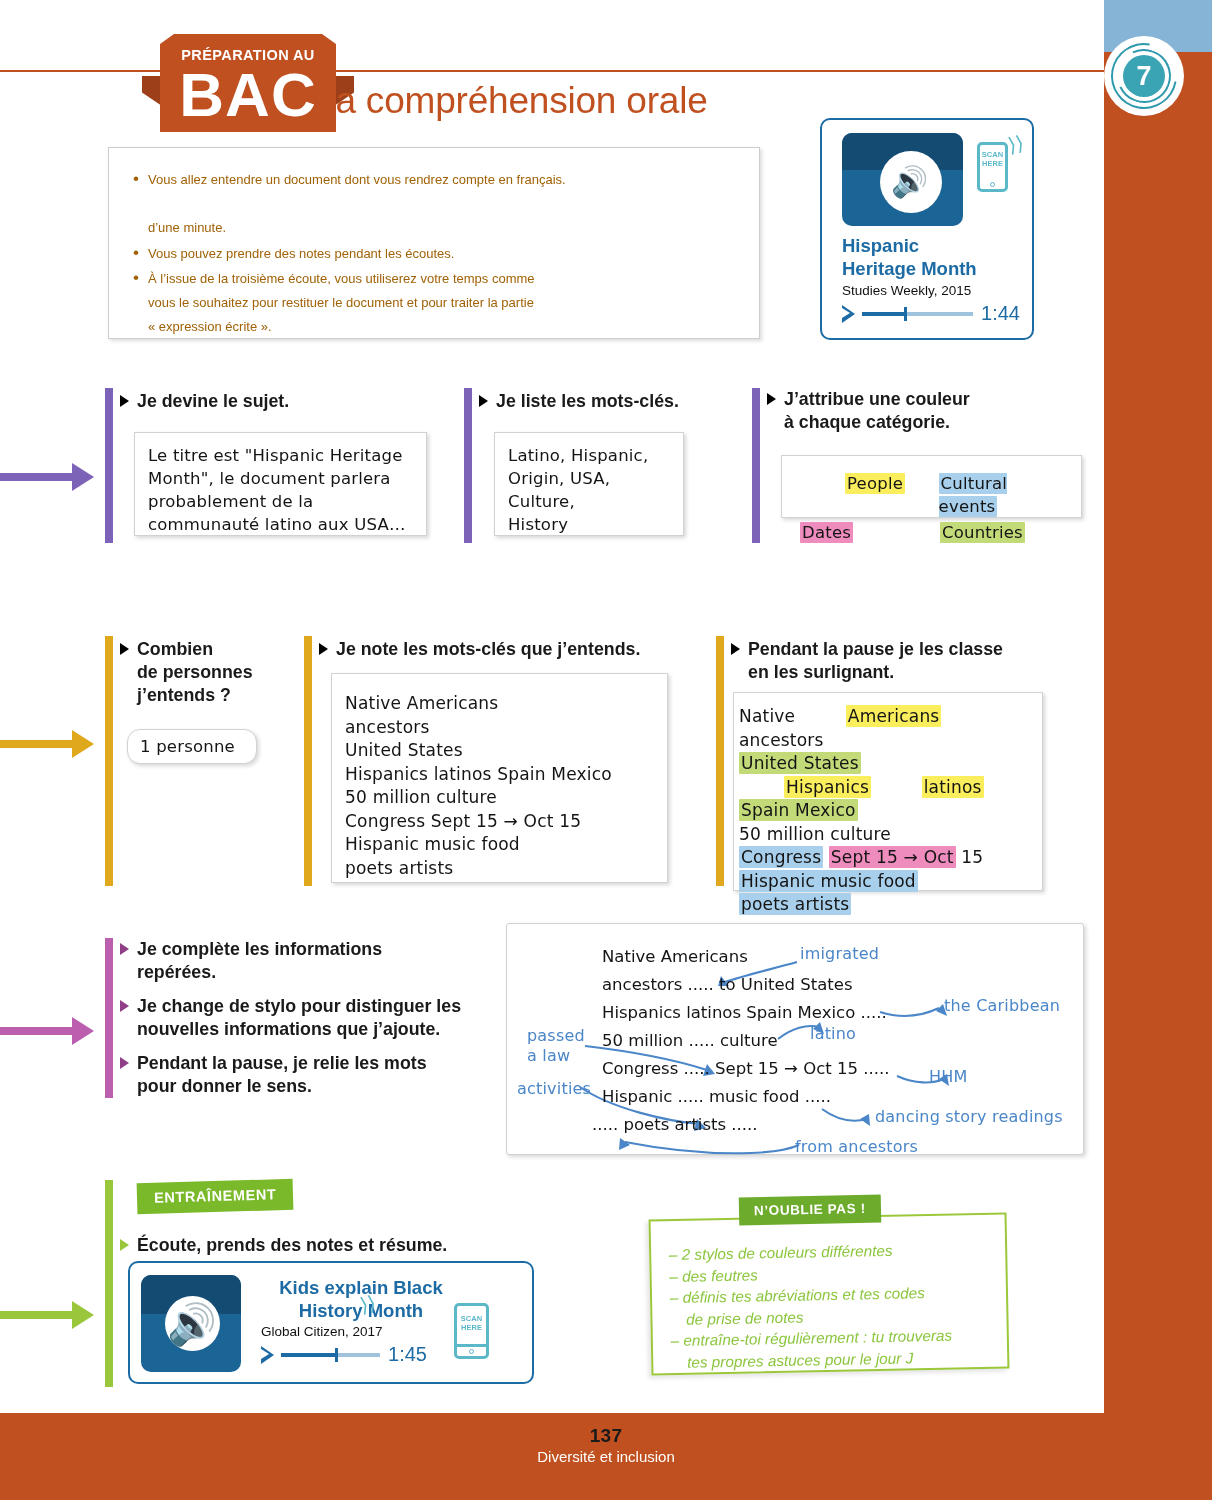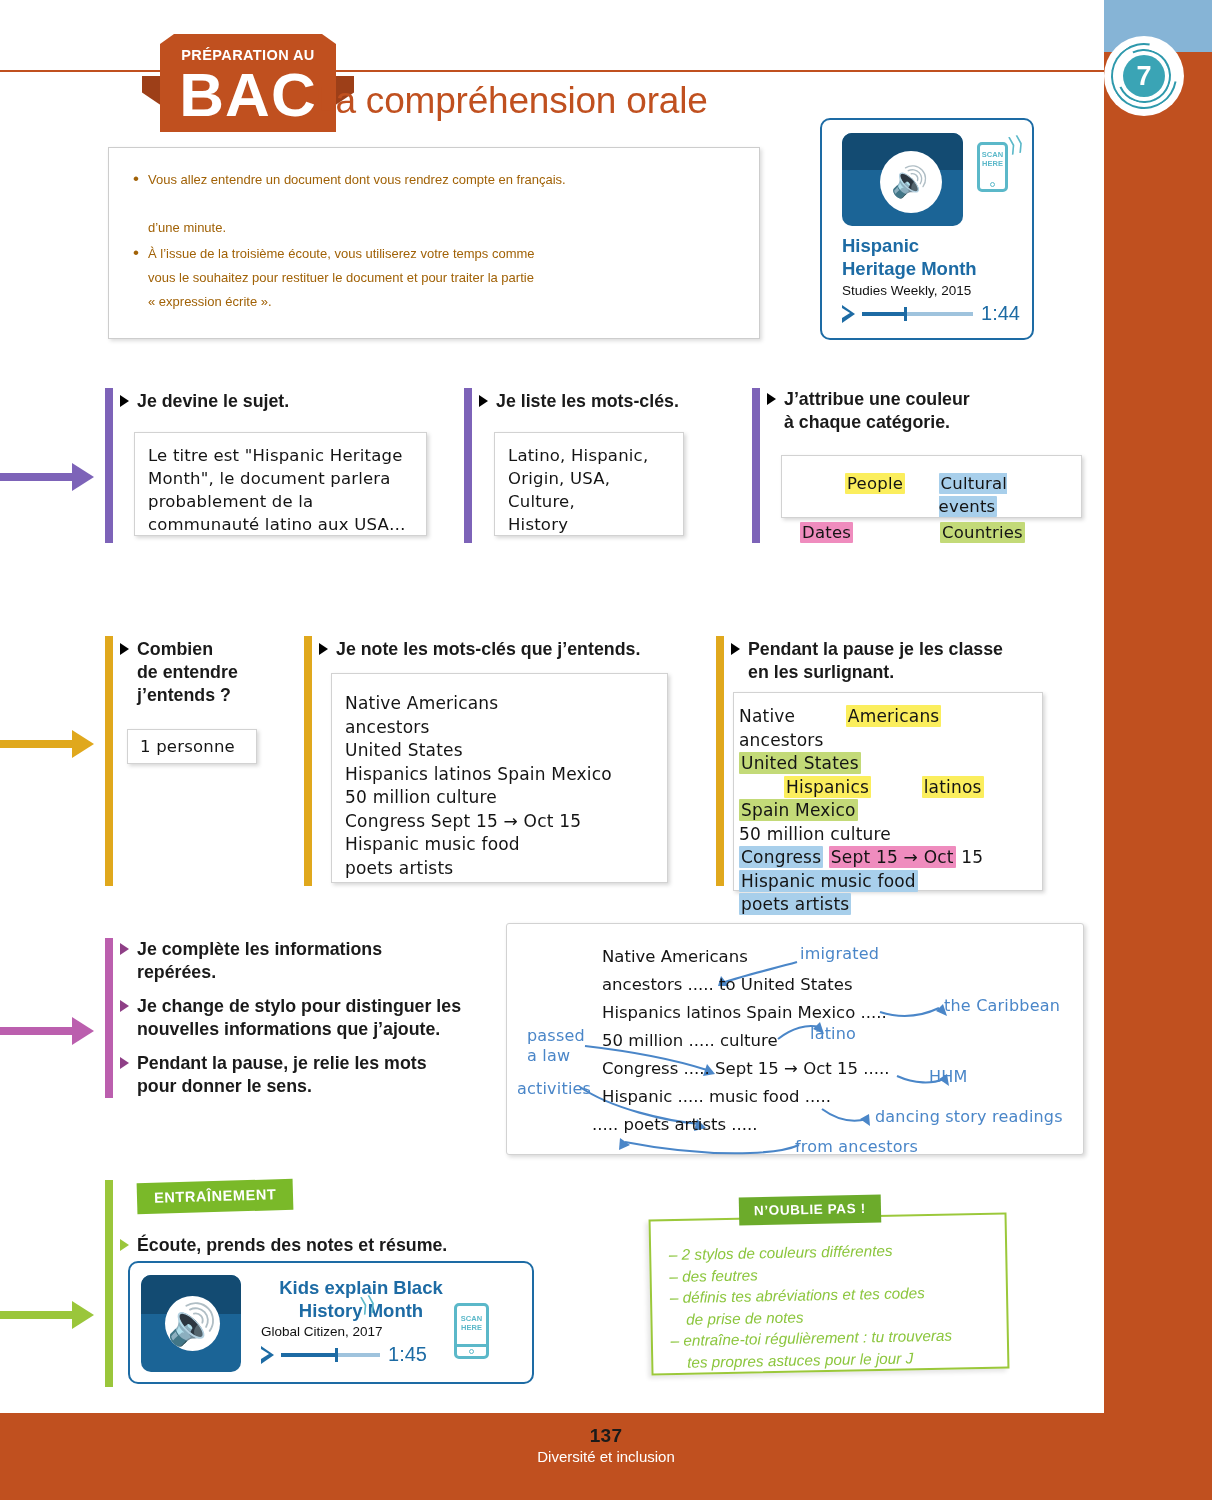--- a/index.html
+++ b/index.html
@@ -451,20 +451,23 @@
   <div class="bac">BAC</div>
 </div>
 <div class="page-title">La compréhension orale</div>
 
 <div class="instr-box">
   <ul>
     <li>
       <span>Vous allez entendre un document dont vous rendrez compte en français.</span><br>
       <br>
       <span>d’une minute.</span>
+    </li>
+    <li>
+      <span>Vous pouvez prendre des notes pendant les écoutes.</span>
     </li>
     <li>
       <span>À l’issue de la troisième écoute, vous utiliserez votre temps comme</span><br>
       <span>vous le souhaitez pour restituer le document et pour traiter la partie</span><br>
       <span>« expression écrite ».</span>
     </li>
   </ul>
 </div>
 
 <div class="audio-card" id="audio-top">
@@ -549,24 +552,24 @@
 
 <div class="hline" style="left:0; top:740px; width:80px; background:#e0a81d;"></div>
 <div class="arrowhead" style="left:72px; top:730px; border-left:22px solid #e0a81d;"></div>
 <div class="vbar" style="left:105px; top:636px; height:250px; background:#e0a81d;"></div>
 <div class="vbar" style="left:304px; top:636px; height:250px; background:#e0a81d;"></div>
 <div class="vbar" style="left:716px; top:636px; height:250px; background:#e0a81d;"></div>
 
 <div class="step-head" style="left:120px; top:638px; width:170px;">
   <span class="tri"></span>
   <span>Combien</span><br>
-  <span>de entendre</span><br>
+  <span>de personnes</span><br>
   <span>j’entends ?</span>
 </div>
-<div class="note-card" style="left:127px; top:729px; width:130px; height:35px;">
+<div class="note-card" style="left:127px; top:729px; width:130px; height:35px;border-radius:13px;">
   <div class="hand" style="padding:5px 0 0 12px;">1 personne</div>
 </div>
 
 <div class="step-head" style="left:319px; top:638px; width:360px;">
   <span class="tri"></span>
   <span>Je note les mots-clés que j’entends.</span>
 </div>
 <div class="note-card" style="left:331px; top:673px; width:337px; height:210px;">
   <div class="hand big" style="padding:18px 10px 0 13px;">
     <div>Native Americans</div>

